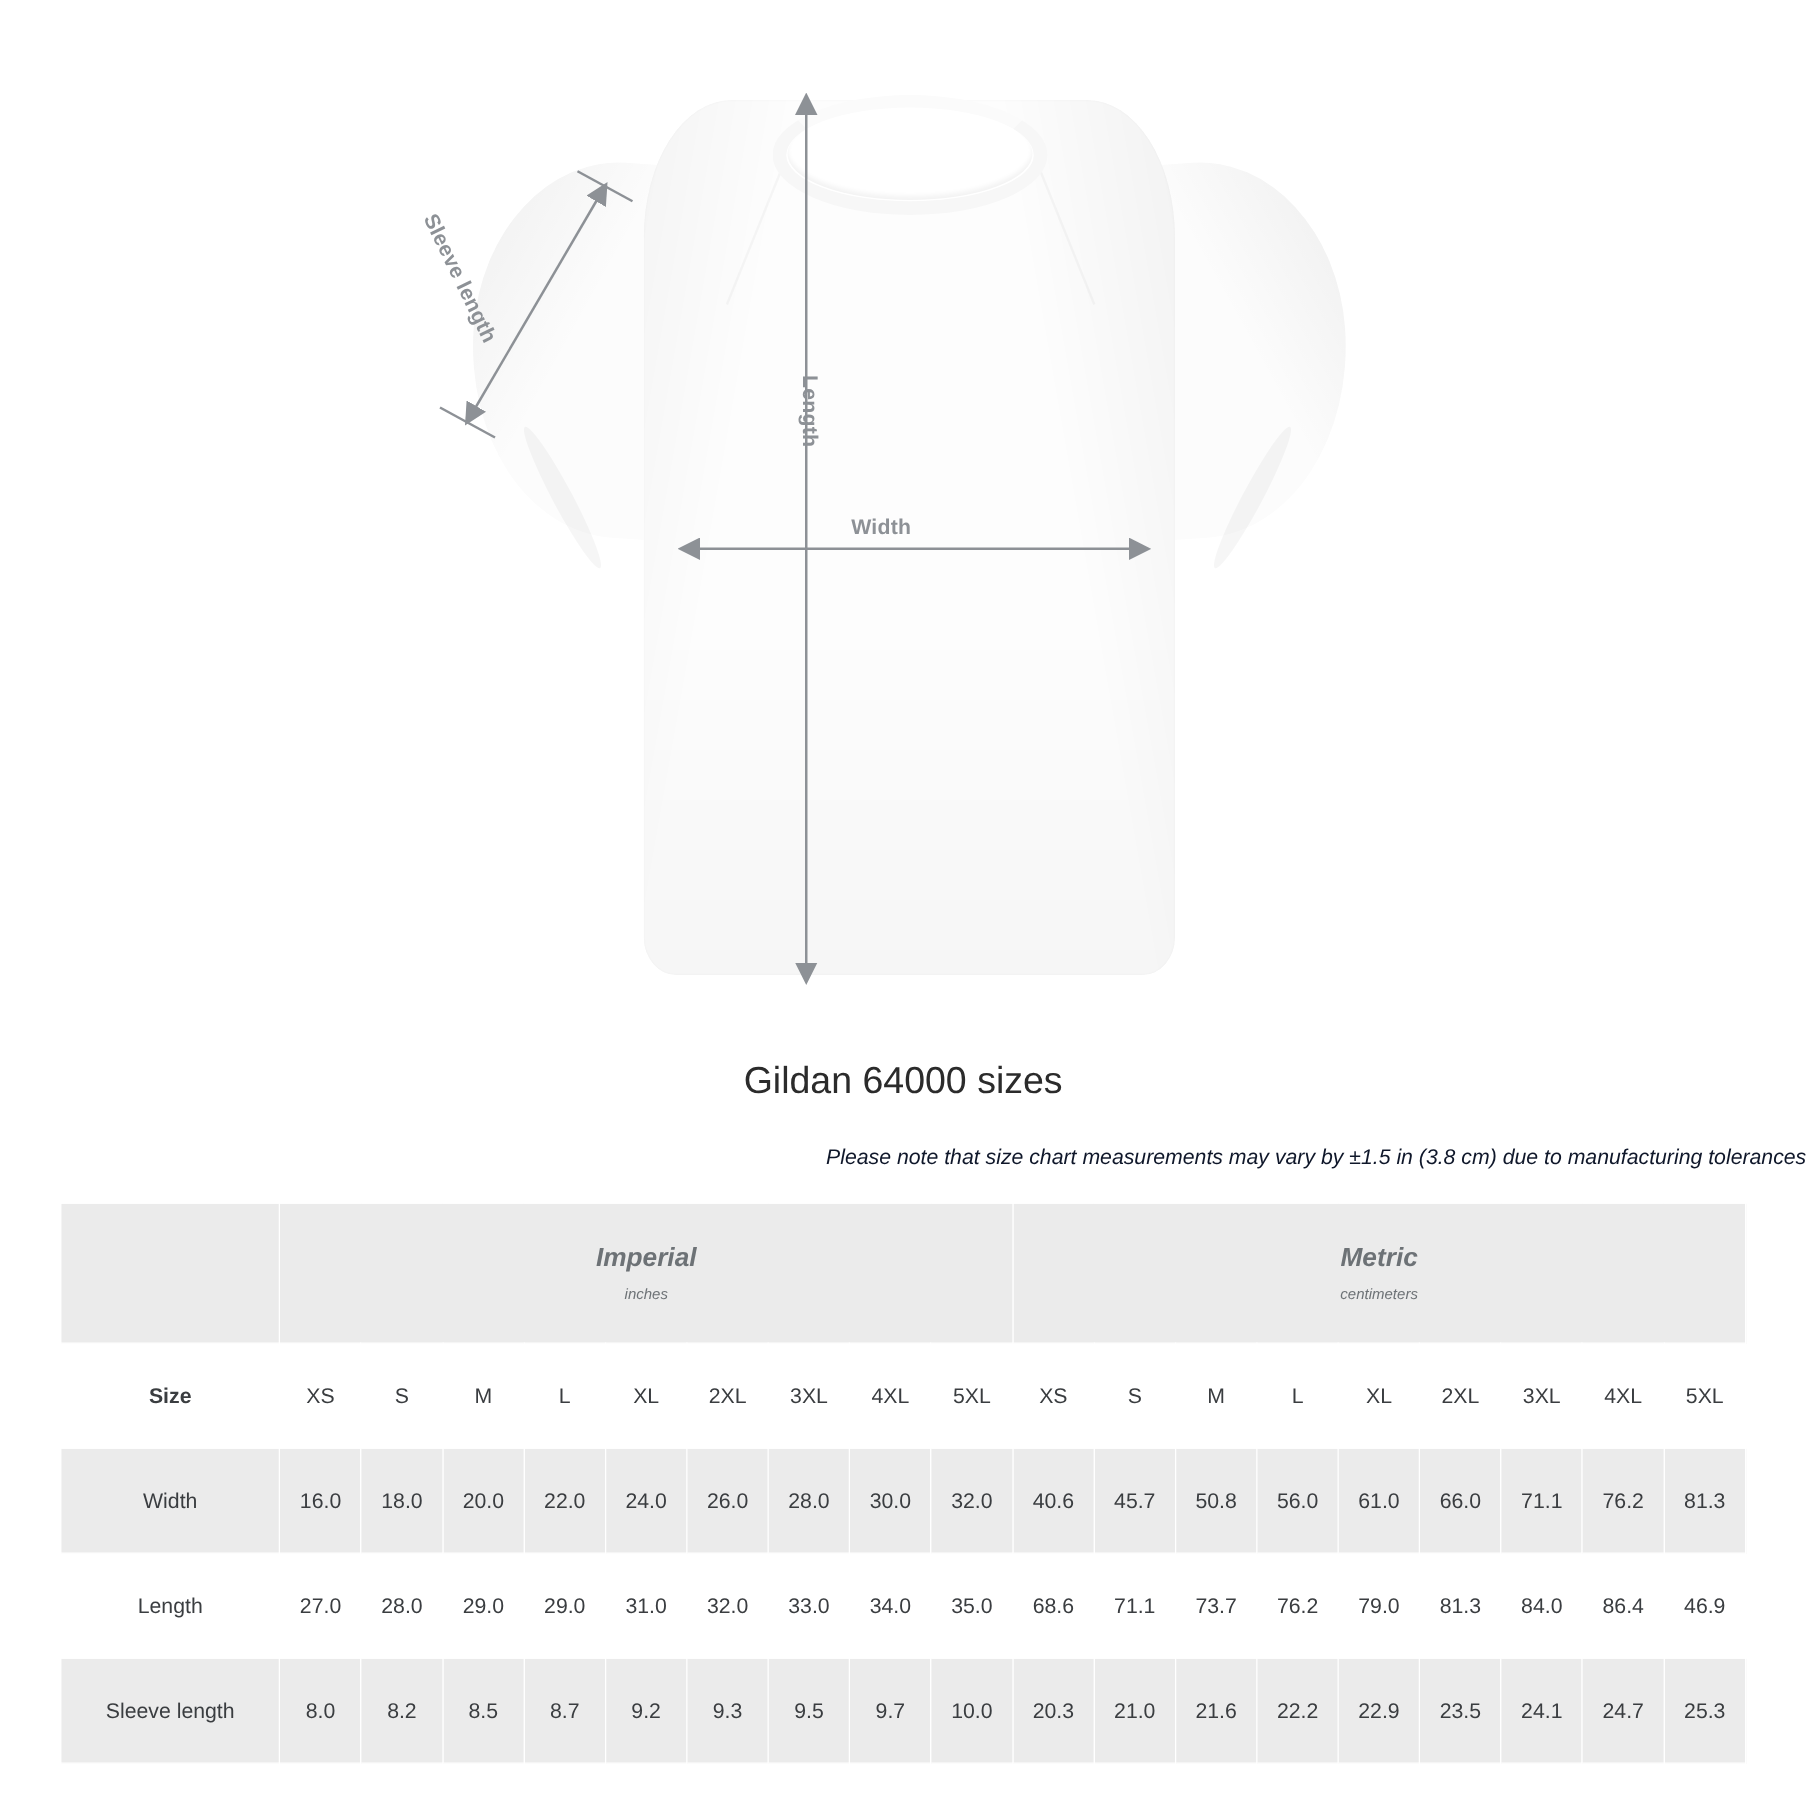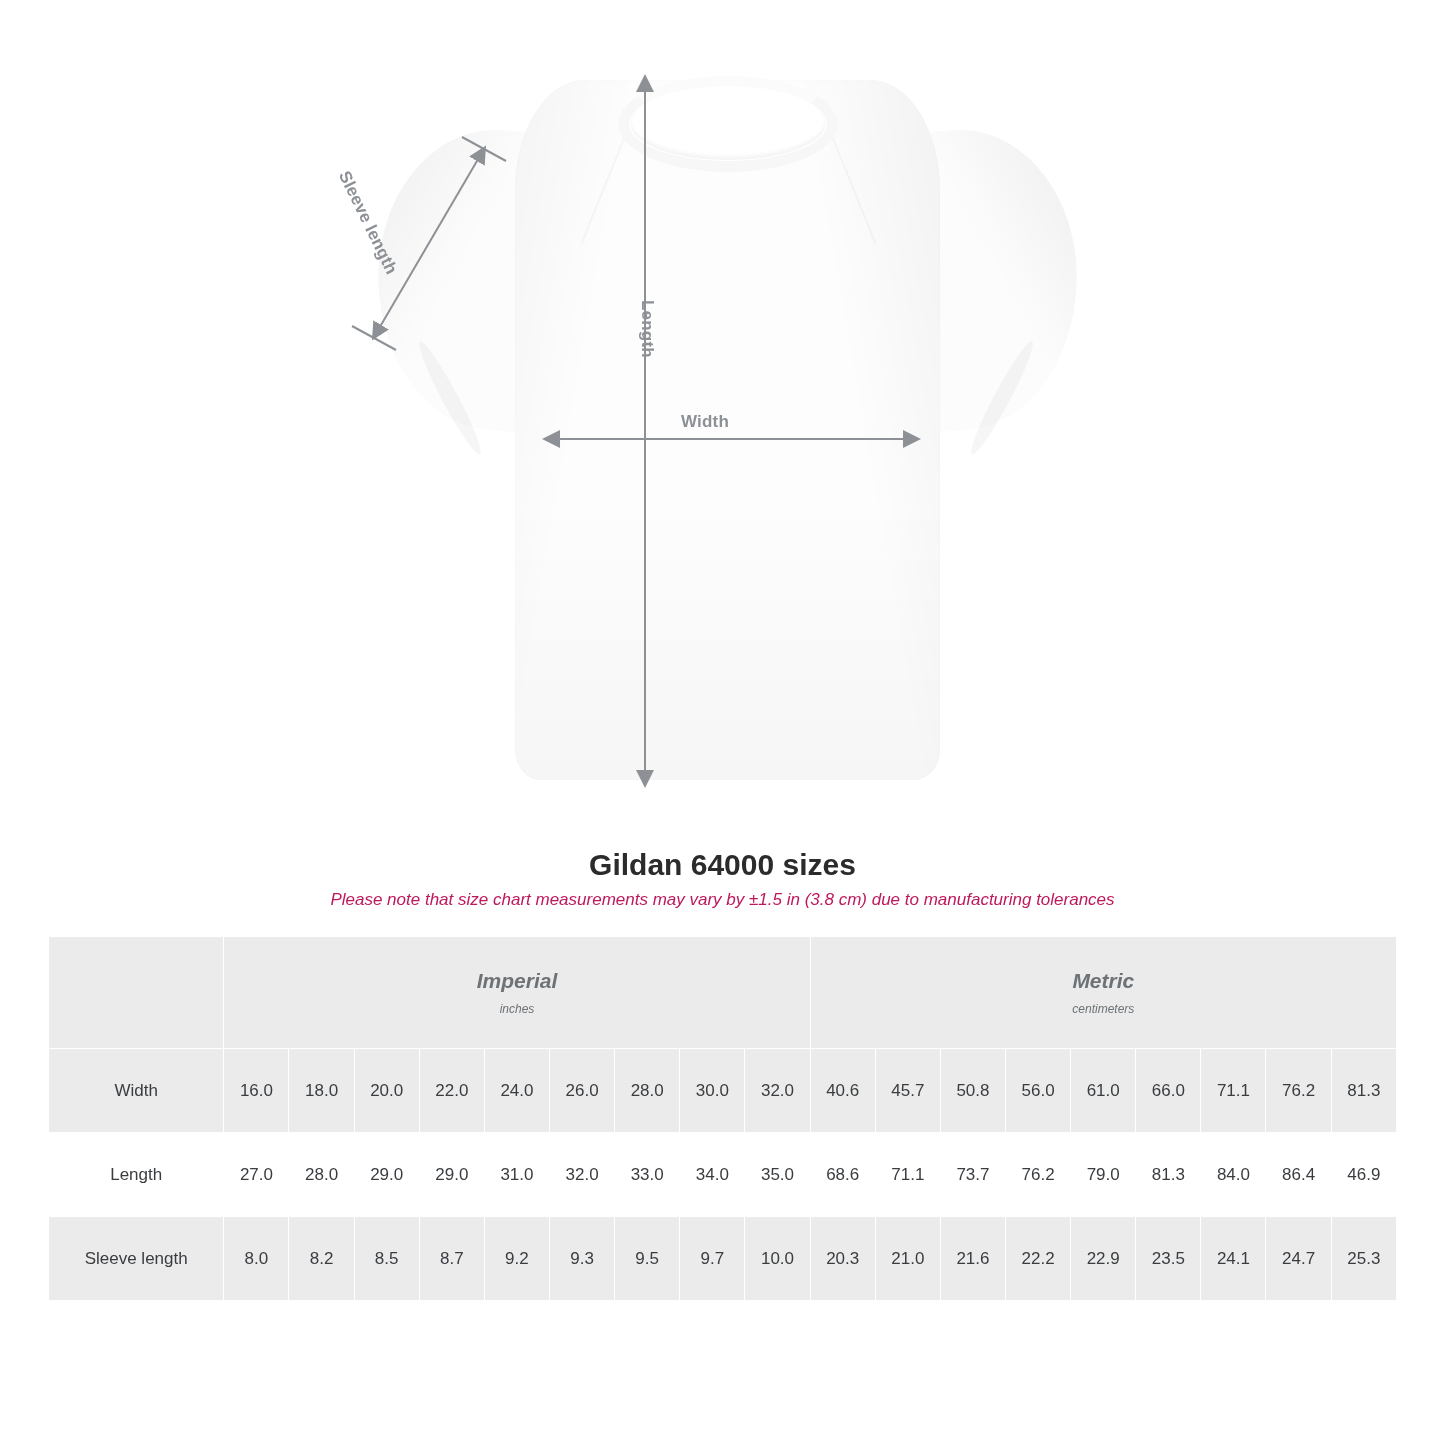--- a/index.html
+++ b/index.html
@@ -156,30 +156,30 @@
   }
   .mlabel-width {
     left: 681px;
     top: 412px;
   }
 
   
   .title {
     text-align: center;
     font-size: 30px;
-    font-weight: bold;
+    font-weight: normal;
     color: #2b2b2b;
     margin-top: 18px;
   }
   .subtitle {
-    text-align: center;
+    text-align: right;
     font-size: 17px;
     font-style: italic;
-    color: #be185d;
-    margin-top: 8px;
+    color: #0f172a;
+    margin-top: 34px;
   }
 
   
   .table-wrap {
     margin: 26px 48px 0 48px;
   }
   table.size-chart {
     width: 1349px;
     border-collapse: collapse;
     table-layout: fixed;
@@ -279,20 +279,41 @@
         <td class="unit-head" colspan="9">
           <div class="unit-name">Imperial</div>
           <div class="unit-sub">inches</div>
         </td>
         <td class="unit-head" colspan="9">
           <div class="unit-name">Metric</div>
           <div class="unit-sub">centimeters</div>
         </td>
       </tr>
 
+      <tr class="r-size">
+        <td class="label-cell">Size</td>
+        <td>XS</td>
+        <td>S</td>
+        <td>M</td>
+        <td>L</td>
+        <td>XL</td>
+        <td>2XL</td>
+        <td>3XL</td>
+        <td>4XL</td>
+        <td>5XL</td>
+        <td>XS</td>
+        <td>S</td>
+        <td>M</td>
+        <td>L</td>
+        <td>XL</td>
+        <td>2XL</td>
+        <td>3XL</td>
+        <td>4XL</td>
+        <td>5XL</td>
+      </tr>
 
       <tr class="r-width">
         <td class="label-cell">Width</td>
         <td>16.0</td>
         <td>18.0</td>
         <td>20.0</td>
         <td>22.0</td>
         <td>24.0</td>
         <td>26.0</td>
         <td>28.0</td>

